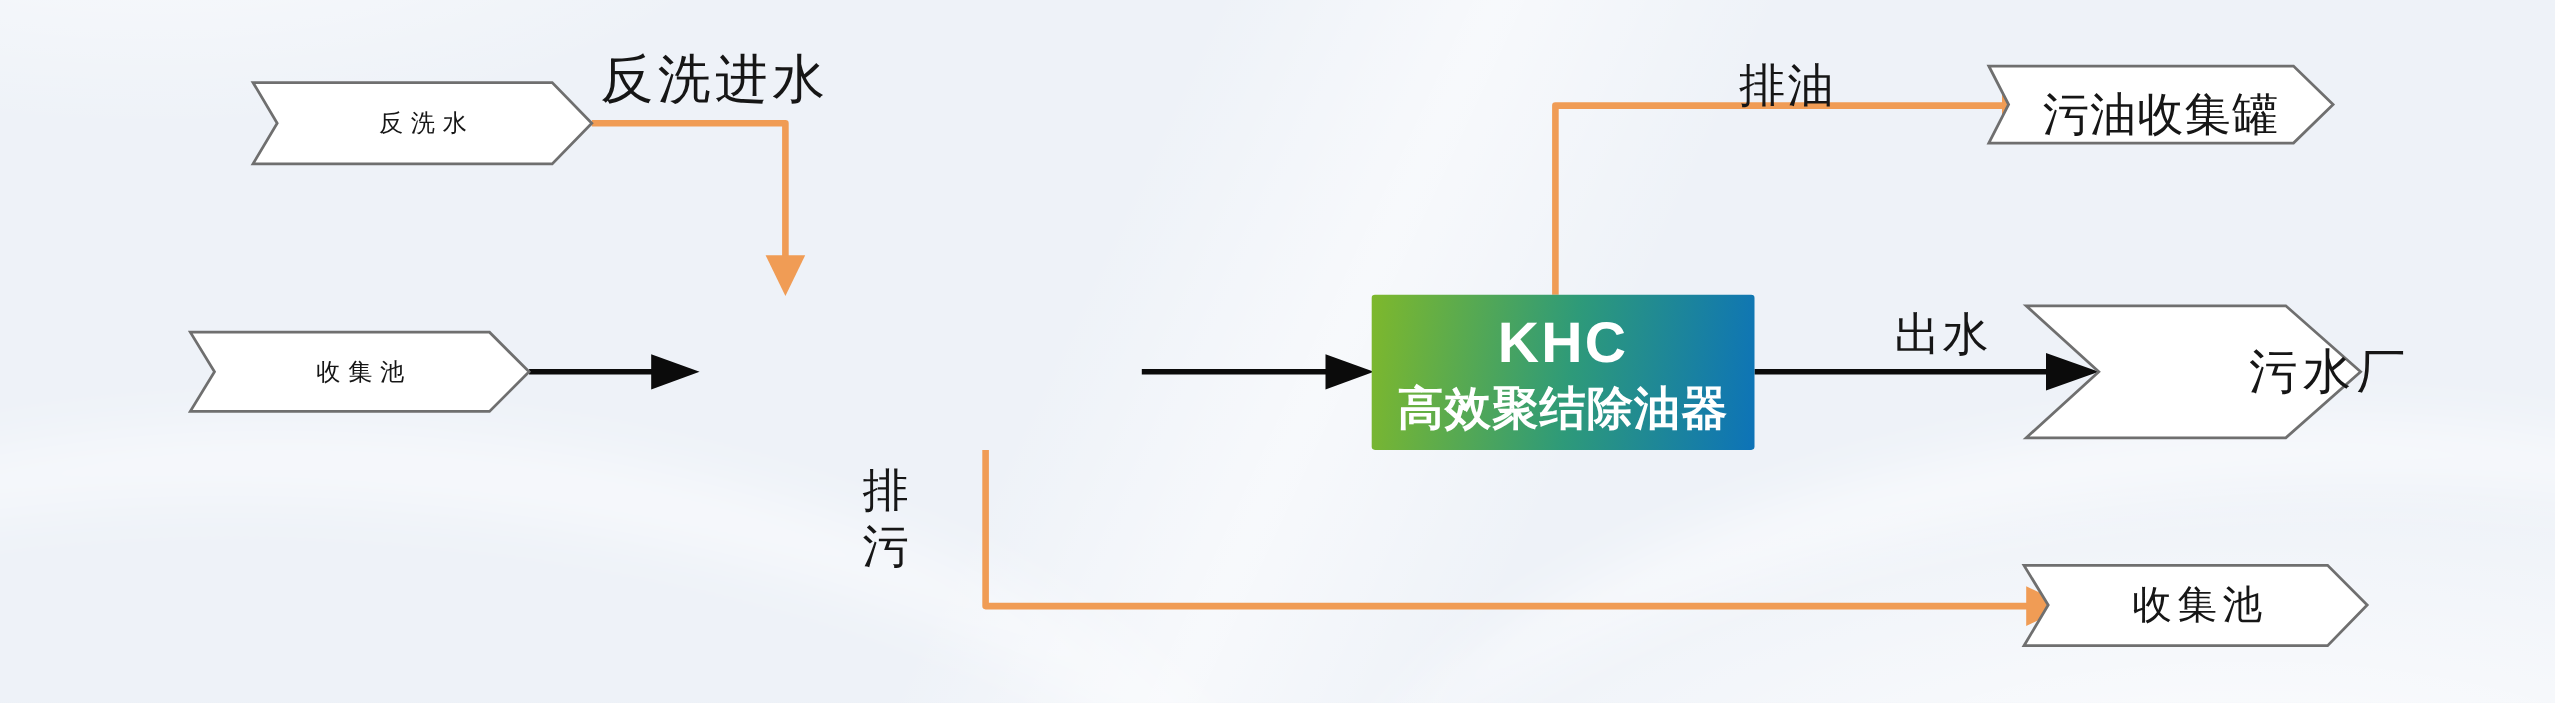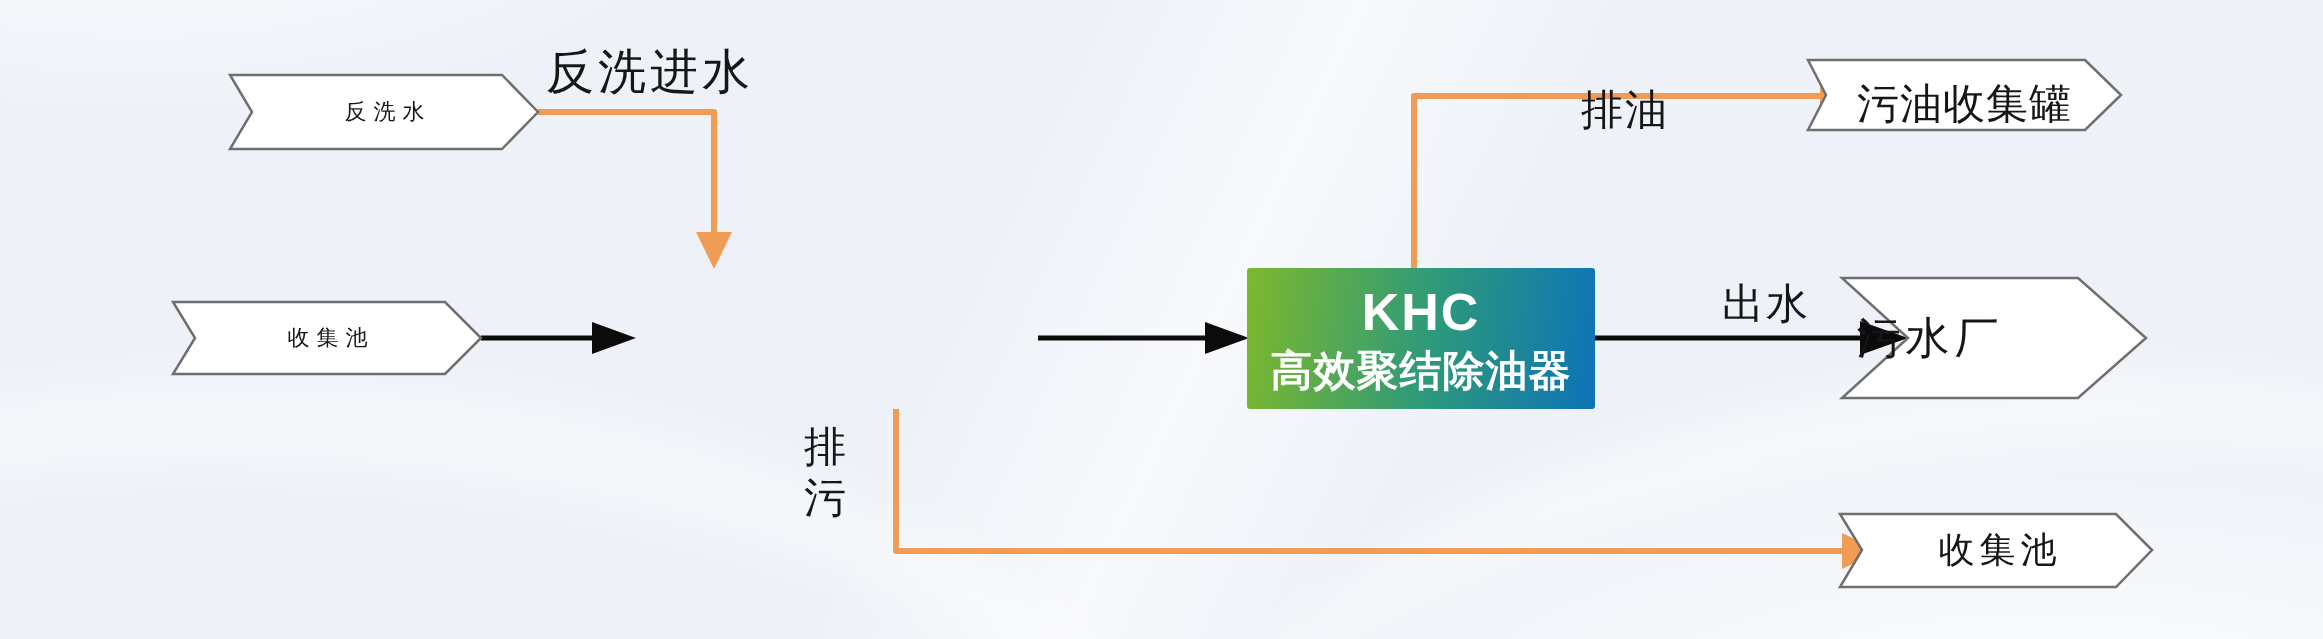--- a/index.html
+++ b/index.html
@@ -39,29 +39,29 @@
 
   .chev-label{
     position:absolute;
     display:flex;align-items:center;justify-content:center;
     font-size:22px;
     white-space:nowrap;
   }
   #lbl-backwash-source{left:230px;top:75px;width:272px;height:74px;padding-left:22px;letter-spacing:7px;}
   #lbl-collect-source {left:173px;top:302px;width:272px;height:72px;padding-left:22px;letter-spacing:7px;}
   #lbl-oil-tank       {left:1808px;top:60px;width:277px;height:87px;padding-left:18px;font-size:42px;letter-spacing:1px;font-family:Liberation Mono, monospace;}
-  #lbl-sewage-plant   {left:1746px;top:278px;width:236px;height:120px;padding-left:66px;font-size:44px;letter-spacing:5px;}
+  #lbl-sewage-plant   {left:1934px;top:278px;width:236px;height:120px;padding-left:66px;font-size:44px;letter-spacing:5px;}
   #lbl-collect-sink   {left:1840px;top:514px;width:276px;height:73px;padding-left:22px;font-size:36px;letter-spacing:5px;}
 
   .flow-label{position:absolute;white-space:nowrap;text-align:center;}
   #flbl-backwash-in{left:540px;top:40px;width:220px;font-size:48px;letter-spacing:4px;}
-  #flbl-oil-out    {left:1565px;top:50px;width:120px;font-size:42px;letter-spacing:2px;margin-top:32px;}
+  #flbl-oil-out    {left:1565px;top:50px;width:120px;font-size:42px;letter-spacing:2px;}
   #flbl-water-out  {left:1685px;top:276px;width:125px;font-size:42px;letter-spacing:2px;text-align:right;}
   #flbl-blowdown   {left:781px;top:422px;width:48px;font-size:42px;line-height:1.22;
-                    white-space:normal;word-break:break-all;text-align:center;margin-left:20px;}
+                    white-space:normal;word-break:break-all;text-align:center;}
 </style>
 </head>
 <body>
 
 <div class="stage">
 
   <div class="bg-wave w1"></div>
   <div class="bg-wave w2"></div>
 
   <svg class="wires" width="2323" height="639" viewBox="0 0 2323 639">

